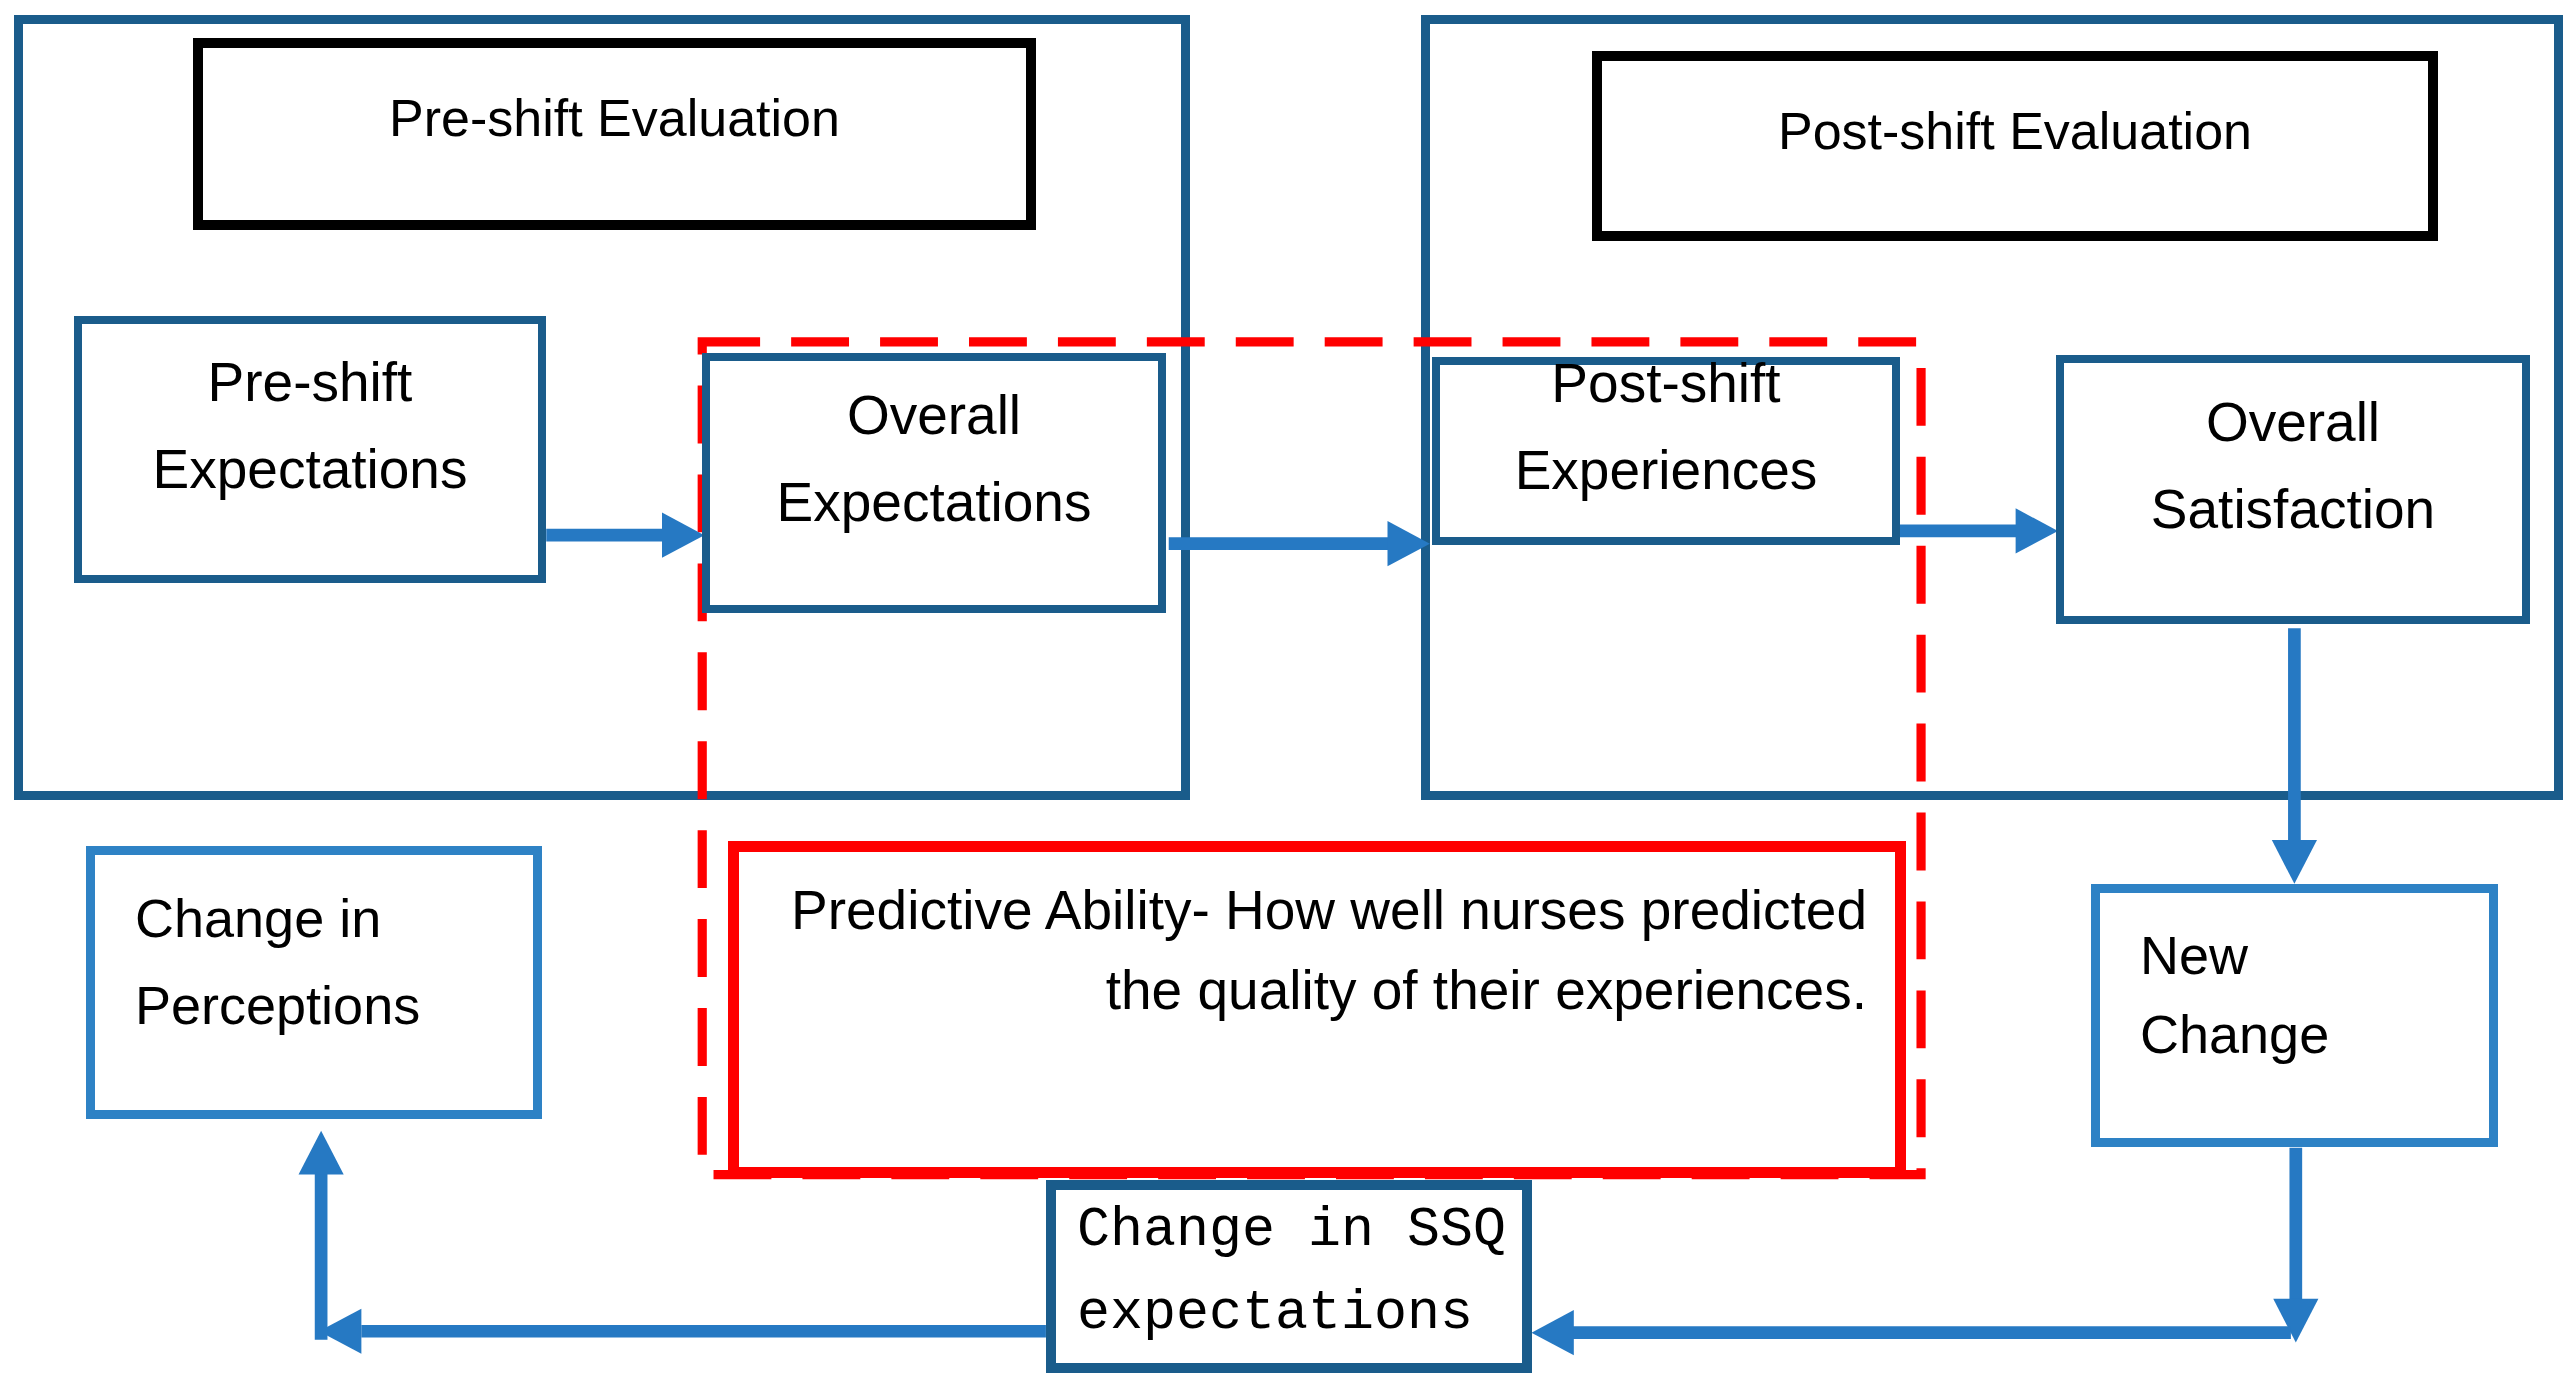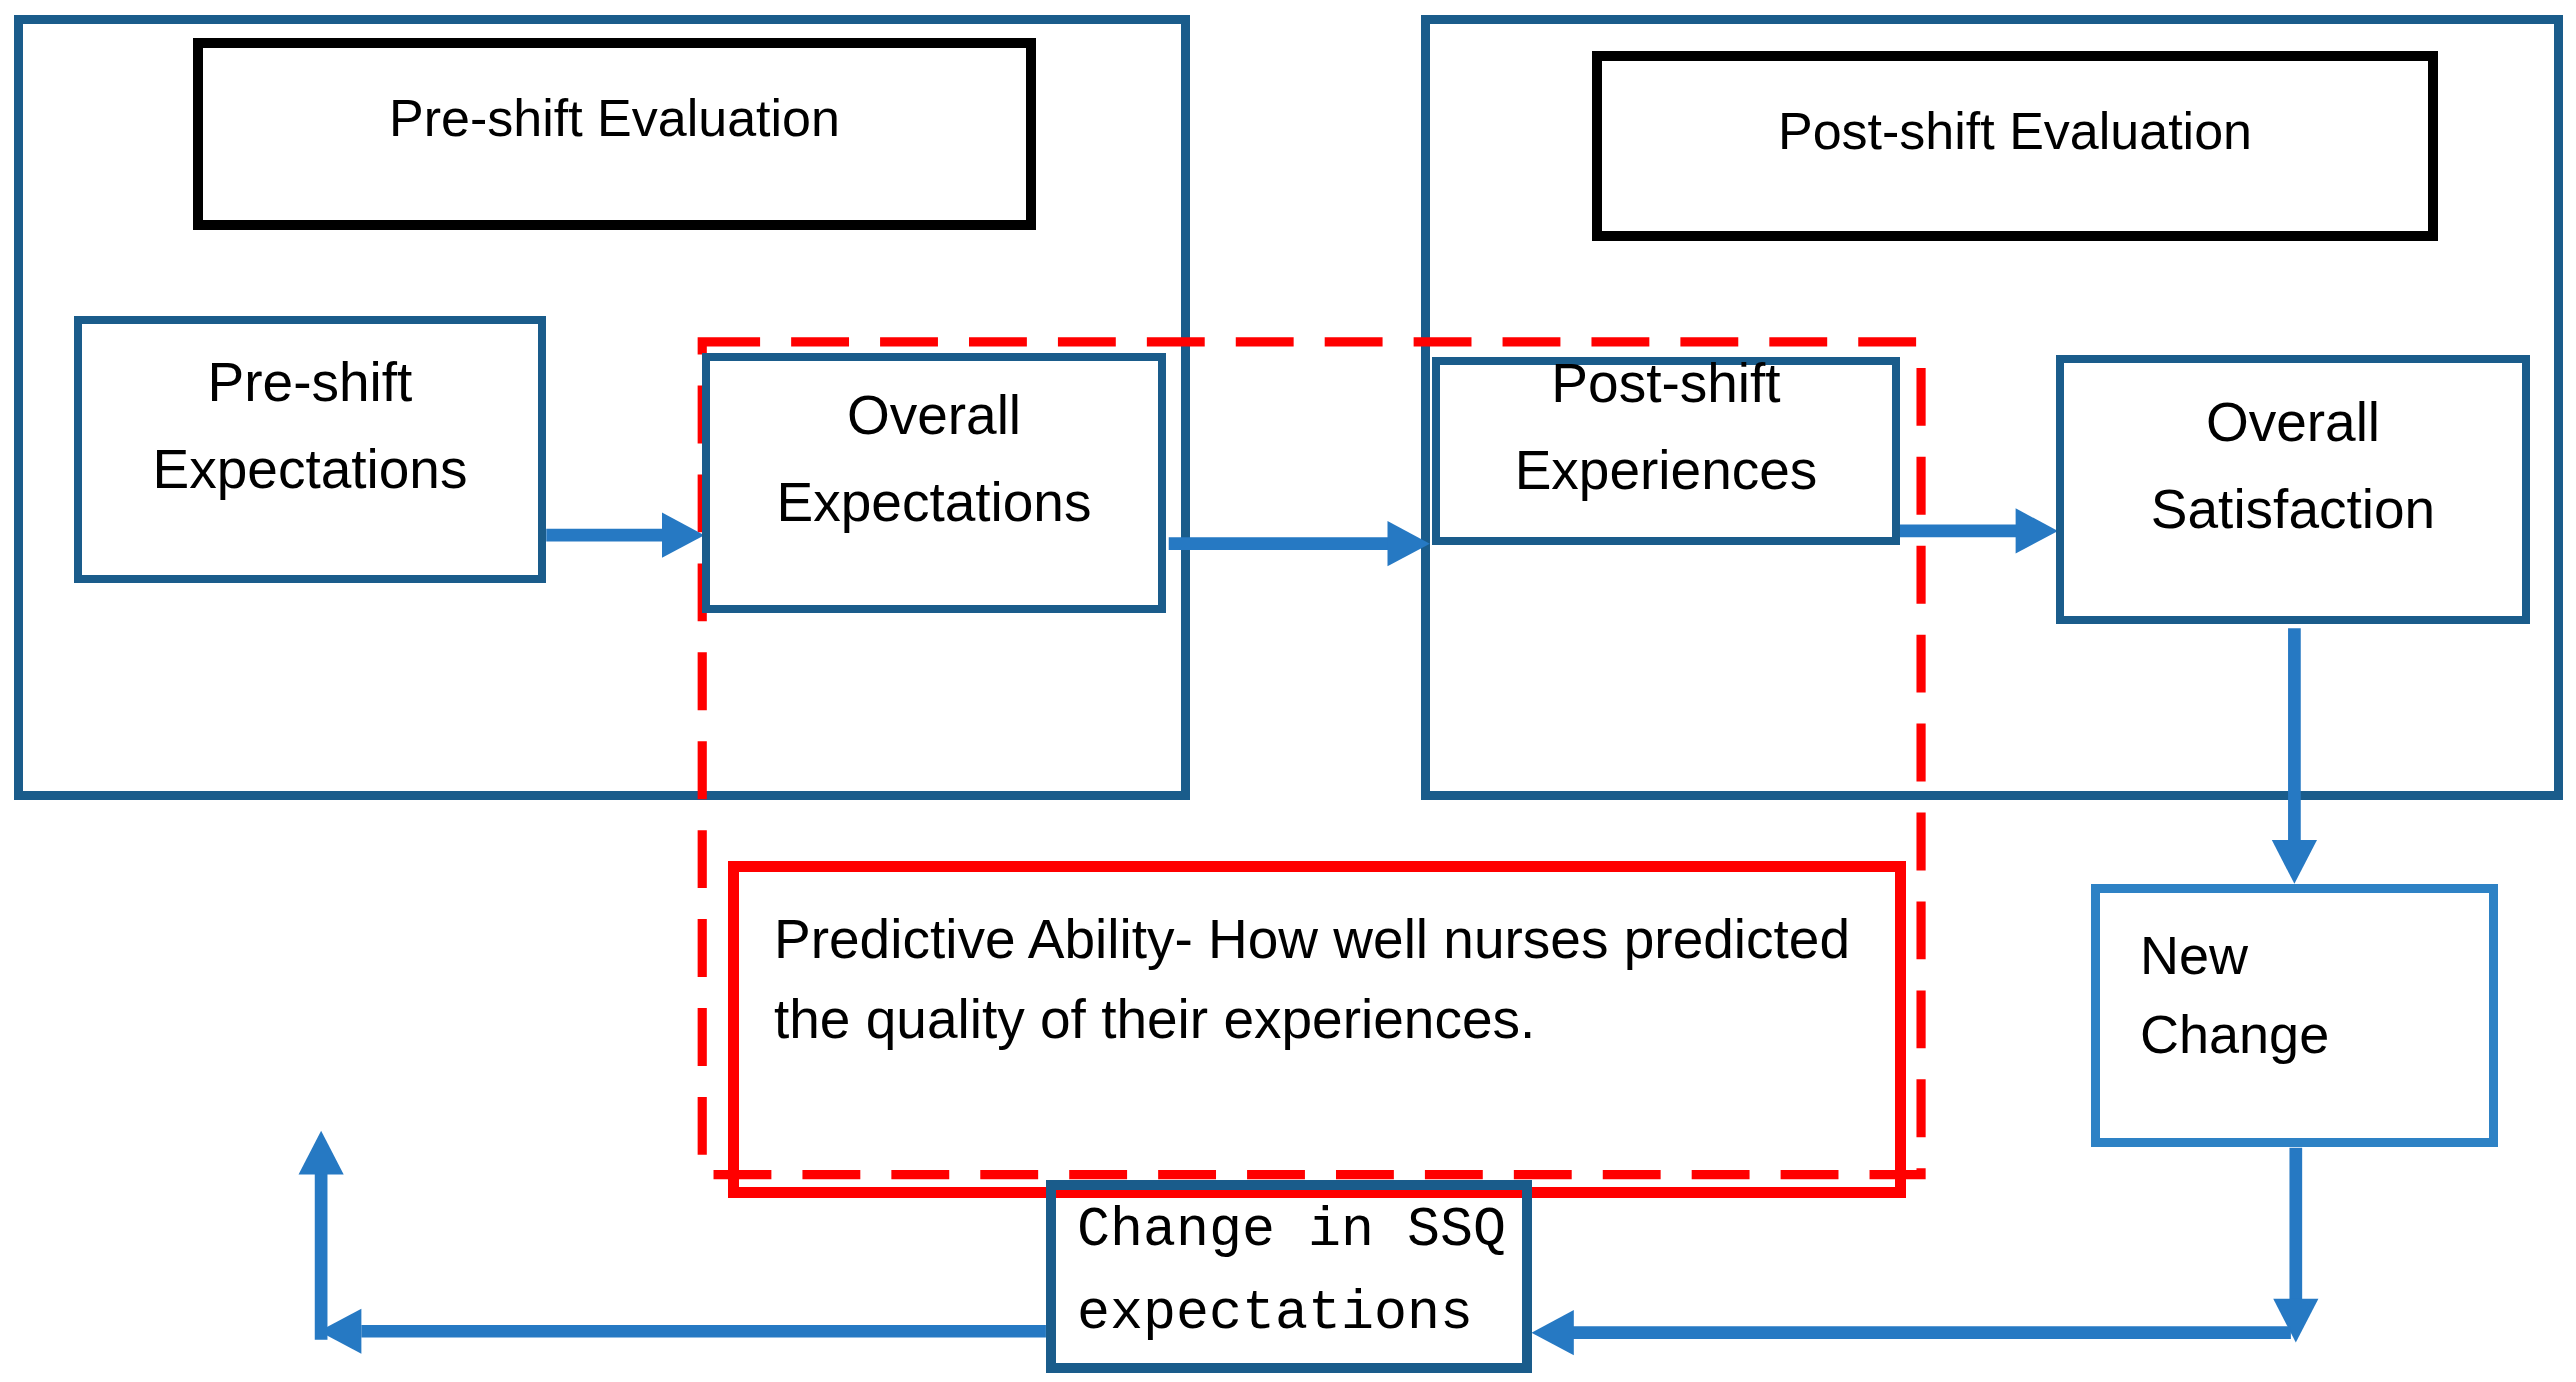--- a/index.html
+++ b/index.html
@@ -34,21 +34,21 @@
   .node-light{
     border:9.2px solid var(--light-blue);z-index:7;
     display:flex;justify-content:flex-start;align-items:center;text-align:left;
     font-size:54px;line-height:1.6;padding-left:40px;
   }
   .node-light .label{transform:translateY(-21px);}
   .line{display:block;}
   
   .red-note{
     border:11.3px solid var(--note-red);z-index:6;
-    padding:28px 28px 0 35px;font-size:55px;line-height:1.45;text-align:left;margin-top:20px;
+    padding:19px 28px 0 35px;font-size:55px;line-height:1.45;text-align:right;
   }
   
   .ssq{
     border:10px solid var(--dark-blue);z-index:7;
     padding:0 0 0 21px;font-size:55px;line-height:1.5;text-align:left;
     display:flex;flex-direction:column;justify-content:flex-start;font-family:Liberation Mono, monospace;
   }
   
   .overlay{position:absolute;left:0;top:0;z-index:5;}
   .shaft{stroke:var(--arrow-blue);stroke-width:18;}
@@ -124,20 +124,26 @@
       <span class="line">Experiences</span>
     </span>
   </div>
   <div class="abs node" style="left:2056px;top:355px;width:474px;height:269px;">
     <span class="label">
       <span class="line">Overall</span>
       <span class="line">Satisfaction</span>
     </span>
   </div>
 
+  <div class="abs node-light" style="left:86px;top:846px;width:456px;height:273px;">
+    <span class="label">
+      <span class="line">Change in</span>
+      <span class="line">Perceptions</span>
+    </span>
+  </div>
 
   <div class="abs red-note" style="left:728px;top:841px;width:1178px;height:337px;">
     <span>
       <span class="line">Predictive Ability- How well nurses predicted</span>
       <span class="line">the quality of their experiences.</span>
     </span>
   </div>
 
   <div class="abs node-light" style="left:2091px;top:884px;width:407px;height:263px;line-height:1.45;">
     <span class="label">

